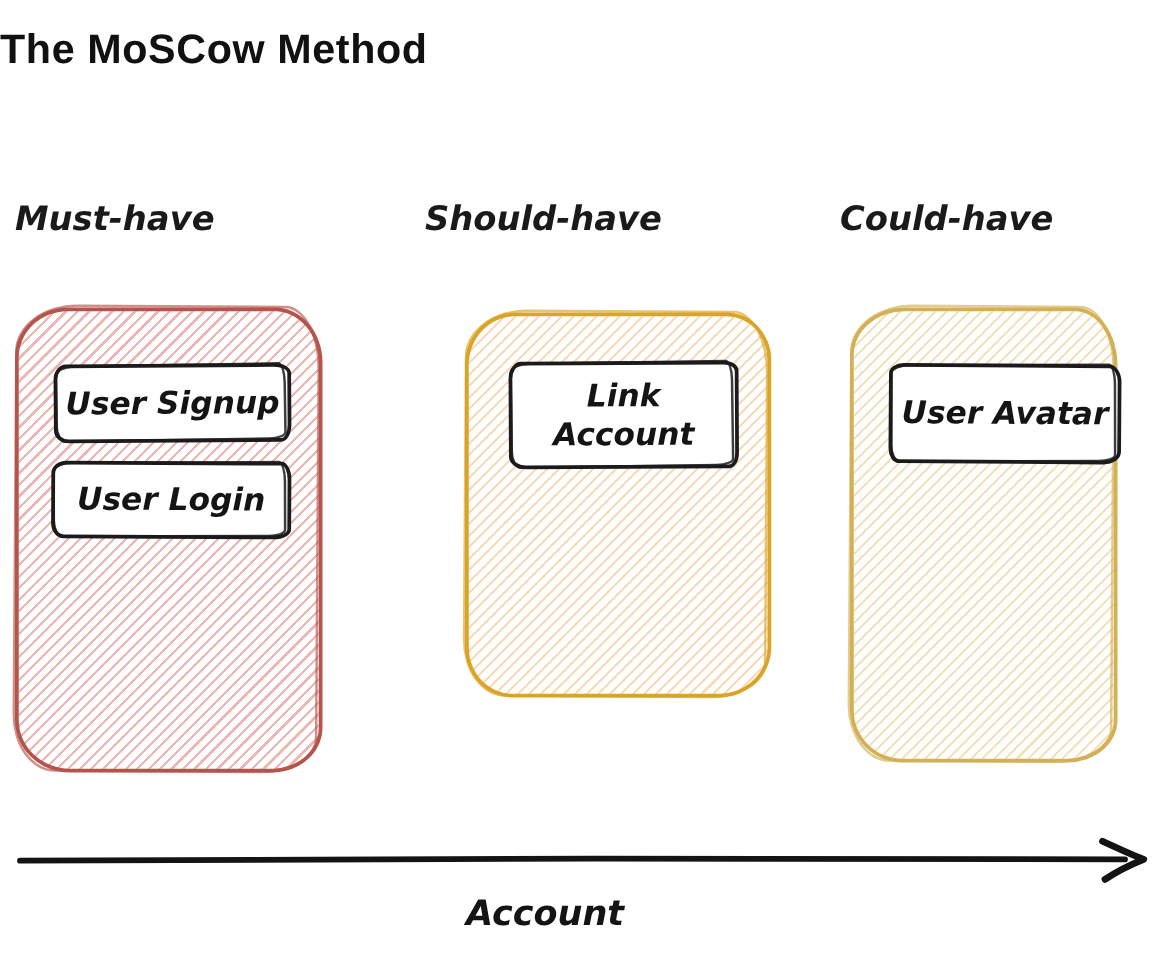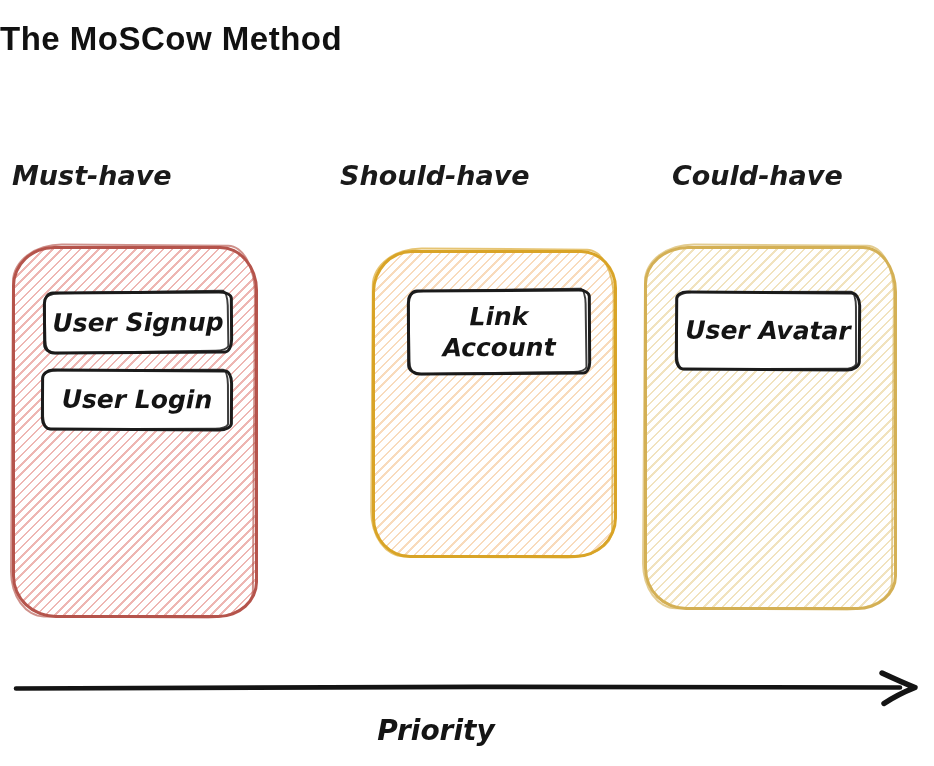--- a/index.html
+++ b/index.html
@@ -66,21 +66,21 @@
   .panel--should {
     left: 332px; top: 250px; width: 245px; height: 308px;
     color: #d9a427;
     border-radius: 40px 36px 42px 38px / 42px 38px 40px 40px;
     background: repeating-linear-gradient(135deg,
       rgba(238,160,78,0.38) 0px, rgba(238,160,78,0.38) 1.7px,
       rgba(255,255,255,0) 1.7px, rgba(255,255,255,0) 6.5px);
     margin-left: 40px;
   }
   .panel--could {
-    left: 644px; top: 246px; width: 253px; height: 364px;
+    left: 680px; top: 246px; width: 214px; height: 364px;
     color: #d4b055;
     border-radius: 44px 34px 40px 42px / 38px 46px 34px 42px;
     background: repeating-linear-gradient(135deg,
       rgba(219,181,84,0.38) 0px, rgba(219,181,84,0.38) 1.7px,
       rgba(255,255,255,0) 1.7px, rgba(255,255,255,0) 6.5px);
   }
 
   
   .card {
     position: absolute;
@@ -169,15 +169,15 @@
 
   <section class="panel panel--could">
     <div class="card card--avatar">User Avatar</div>
   </section>
 
   <svg class="axis-arrow" viewBox="0 0 934 50" xmlns="http://www.w3.org/2000/svg" aria-hidden="true">
     <path d="M16 24.5 C 250 22.5, 650 22.5, 900 23.5" stroke="#141414" stroke-width="4.6" fill="none" stroke-linecap="round"></path>
     <path d="M882 9 C 896 15.5, 906 20, 915 23.5 C 905 27.5, 893 33.5, 884 39.5" stroke="#141414" stroke-width="5.4" fill="none" stroke-linecap="round" stroke-linejoin="round"></path>
   </svg>
 
-  <div class="axis-label">Priority</div>
+  <div class="axis-label">Account</div>
 
 </main>
 
 </body></html>

